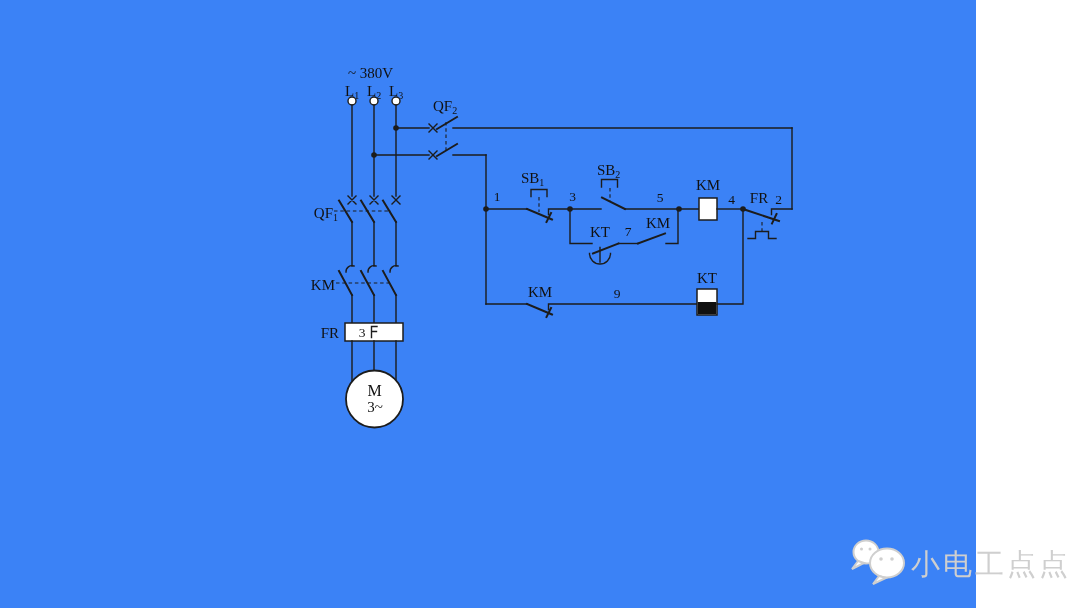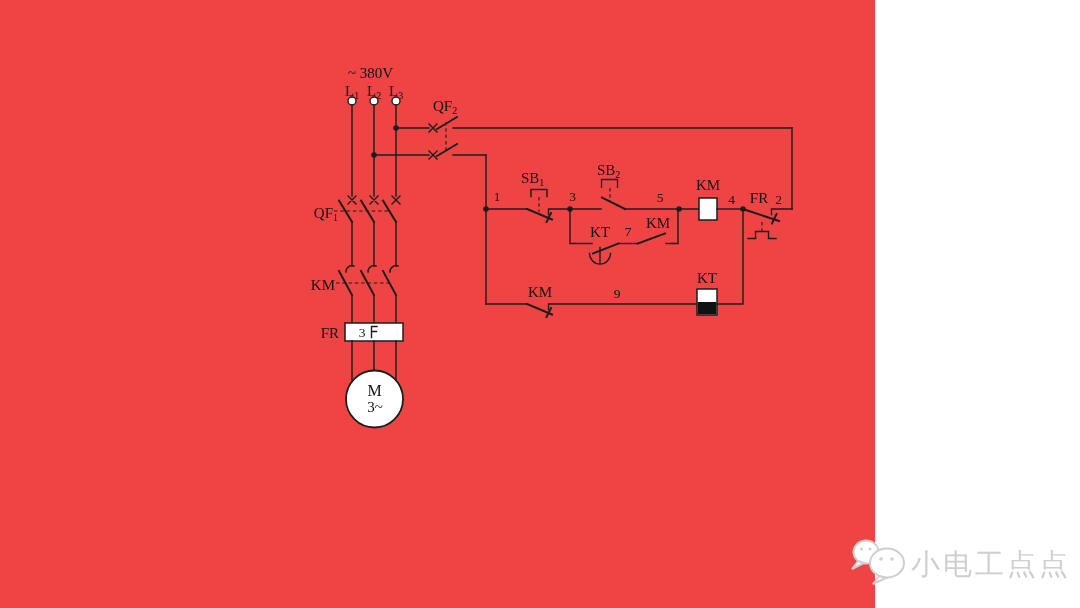--- a/index.html
+++ b/index.html
@@ -1,16 +1,16 @@
 <!DOCTYPE html>
 <html><head>
 <meta charset="utf-8">
 <style>
   html,body{margin:0;padding:0;width:1080px;height:608px;background:#ffffff;overflow:hidden}
-  .stage{position:relative;width:875px;height:608px;background:#ef4444}
+  .stage{position:relative;width:976px;height:608px;background:#3b82f6}
   svg{display:block}
   .w{stroke:#1c1c1c;stroke-width:1.4;fill:none;stroke-linecap:square}
   .bl{stroke:#1c1c1c;stroke-width:2;fill:none;stroke-linecap:square}
   .dash{stroke:#1c1c1c;stroke-width:1.1;fill:none;stroke-dasharray:3.5,2.8}
   .lbl{font-family:"Liberation Serif",serif;font-size:15px;fill:#111;stroke:none}
   .num{font-family:"Liberation Serif",serif;font-size:13.5px;fill:#111;stroke:none}
   .sub{font-size:10px}
   .mid{text-anchor:middle}
   .end{text-anchor:end}
   .box{fill:#ffffff;stroke:#1c1c1c;stroke-width:1.5}

